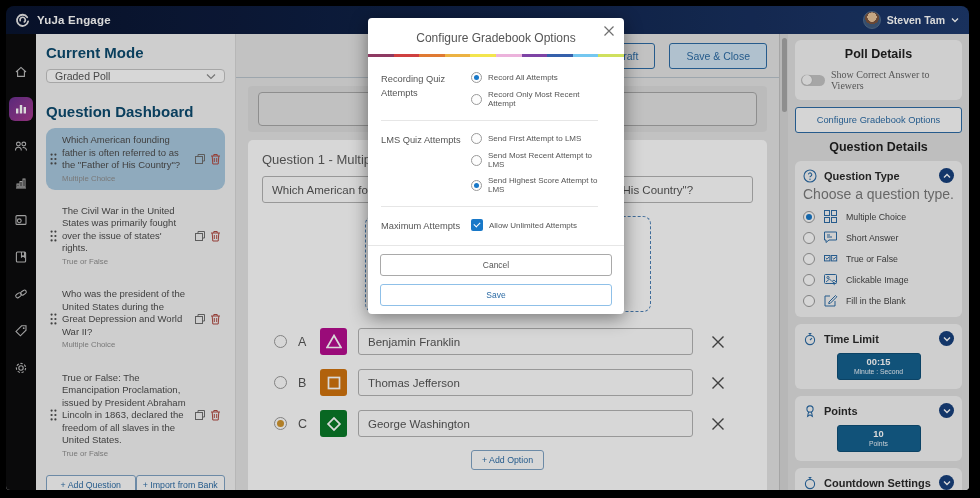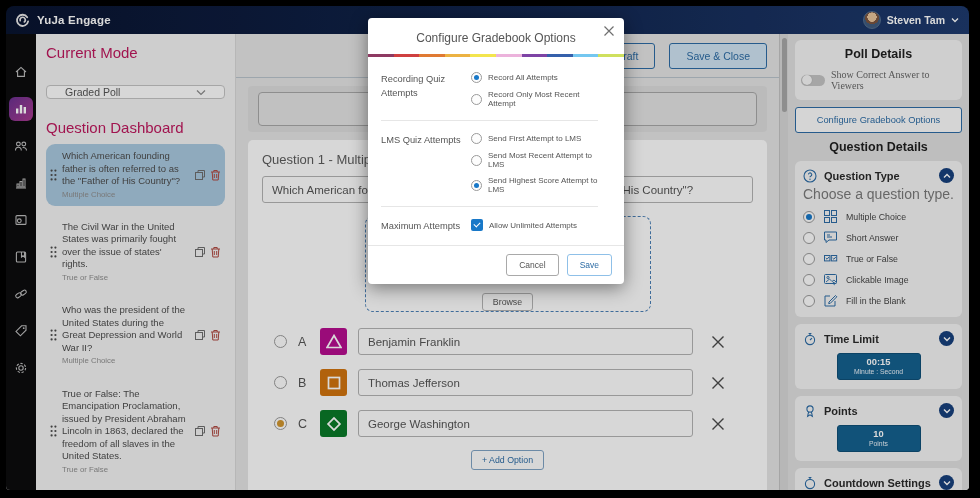--- a/index.html
+++ b/index.html
@@ -18,22 +18,22 @@
   .main { flex: 1; display: flex; min-height: 0; background: #e9e9e9; }
 
   
   .rail { flex: 0 0 30px; background: #0c0c0e; display: flex; flex-direction: column; align-items: center; padding-top: 26px; gap: 13px; }
   .rail-btn { width: 24px; height: 24px; display: flex; align-items: center; justify-content: center; border-radius: 6px; }
   .rail-btn svg { width: 16px; height: 16px; }
   .rail-btn.active { background: linear-gradient(135deg,#6a3191,#a93a8f); }
 
   
   .left { flex: 0 0 200px; background: #f2f2f2; padding: 10px 10px 8px 10px; display: flex; flex-direction: column; overflow: hidden; border-right: 1px solid #d8d8d8; }
-  .left h2 { font-size: 15px; color: #be185d; font-weight: normal; }
-  .mode-select { margin-top: 24px; height: 28px; background: #fdfdfd; border: 1px solid #c4c4c4; border-radius: 4px; display: flex; align-items: center; justify-content: space-between; padding: 0 18px; font-size: 10.5px; color: #555; }
+  .left h2 { font-size: 15px; color: #0c4a6e; font-weight: bold; }
+  .mode-select { margin-top: 8px; height: 28px; background: #fdfdfd; border: 1px solid #c4c4c4; border-radius: 4px; display: flex; align-items: center; justify-content: space-between; padding: 0 8px; font-size: 10.5px; color: #555; }
   .qd-title { margin-top: 20px; }
   .qlist { margin-top: 8px; display: flex; flex-direction: column; gap: 9px; }
   .qitem { display: flex; align-items: center; gap: 5px; padding: 6px 4px; border-radius: 9px; }
   .qitem.selected { background: #a9c8de; }
   .qtext { flex: 1; font-size: 9.5px; line-height: 1.32; color: #4c4c4c; }
   .qtype { font-size: 7.8px; color: #8e8e8e; margin-top: 2px; }
   .qicons { display: flex; gap: 4px; align-items: center; }
   .lp-btns { display: flex; margin-top: 10px; }
   .lp-btn { flex: 1; background: #fbfbfb; border: 1px solid #7fa3c4; border-radius: 3px; color: #2d6ca5; font-size: 8.8px; padding: 4px 2px; text-align: center; }
 
@@ -98,21 +98,21 @@
   .modal-body { padding: 10px 26px 6px 13px; }
   .m-row { display: flex; padding: 5px 0; }
   .m-label { flex: 0 0 90px; font-size: 9.3px; color: #555; line-height: 1.5; padding-top: 1px; }
   .m-opts { flex: 1; display: flex; flex-direction: column; gap: 7px; }
   .m-opt { display: flex; align-items: center; gap: 6px; }
   .radio.xs { width: 11px; height: 11px; flex: 0 0 11px; }
   .m-opt-label { font-size: 8px; color: #555; }
   .m-div { border-top: 1px solid #e6e6e6; margin: 7px 0; }
   .mcheck { width: 12px; height: 12px; border-radius: 2px; background: #1878c8; position: relative; flex: 0 0 12px; }
   .mcheck::after { content: ""; position: absolute; left: 3px; top: 2.5px; width: 5px; height: 3px; border-left: 1.5px solid #fff; border-bottom: 1.5px solid #fff; transform: rotate(-45deg); }
-  .modal-foot { border-top: 1px solid #e6e6e6; padding: 8px 12px; display: flex; justify-content: flex-end; gap: 8px; }
+  .modal-foot { border-top: 1px solid #e6e6e6; padding: 8px 12px; display: flex; justify-content: flex-end; gap: 8px; flex-direction: column; }
   .mf-btn { font-size: 8.5px; padding: 5px 12px; border-radius: 3px; background: #fff; font-family: inherit; }
   .mf-cancel { border: 1px solid #a9a9a9; color: #555; }
   .mf-save { border: 1px solid #8fc0e8; color: #2d6ca5; }
   .ic { display: block; }
 </style>
 </head>
 <body>
 
 <div class="stage">
   <div class="app">

